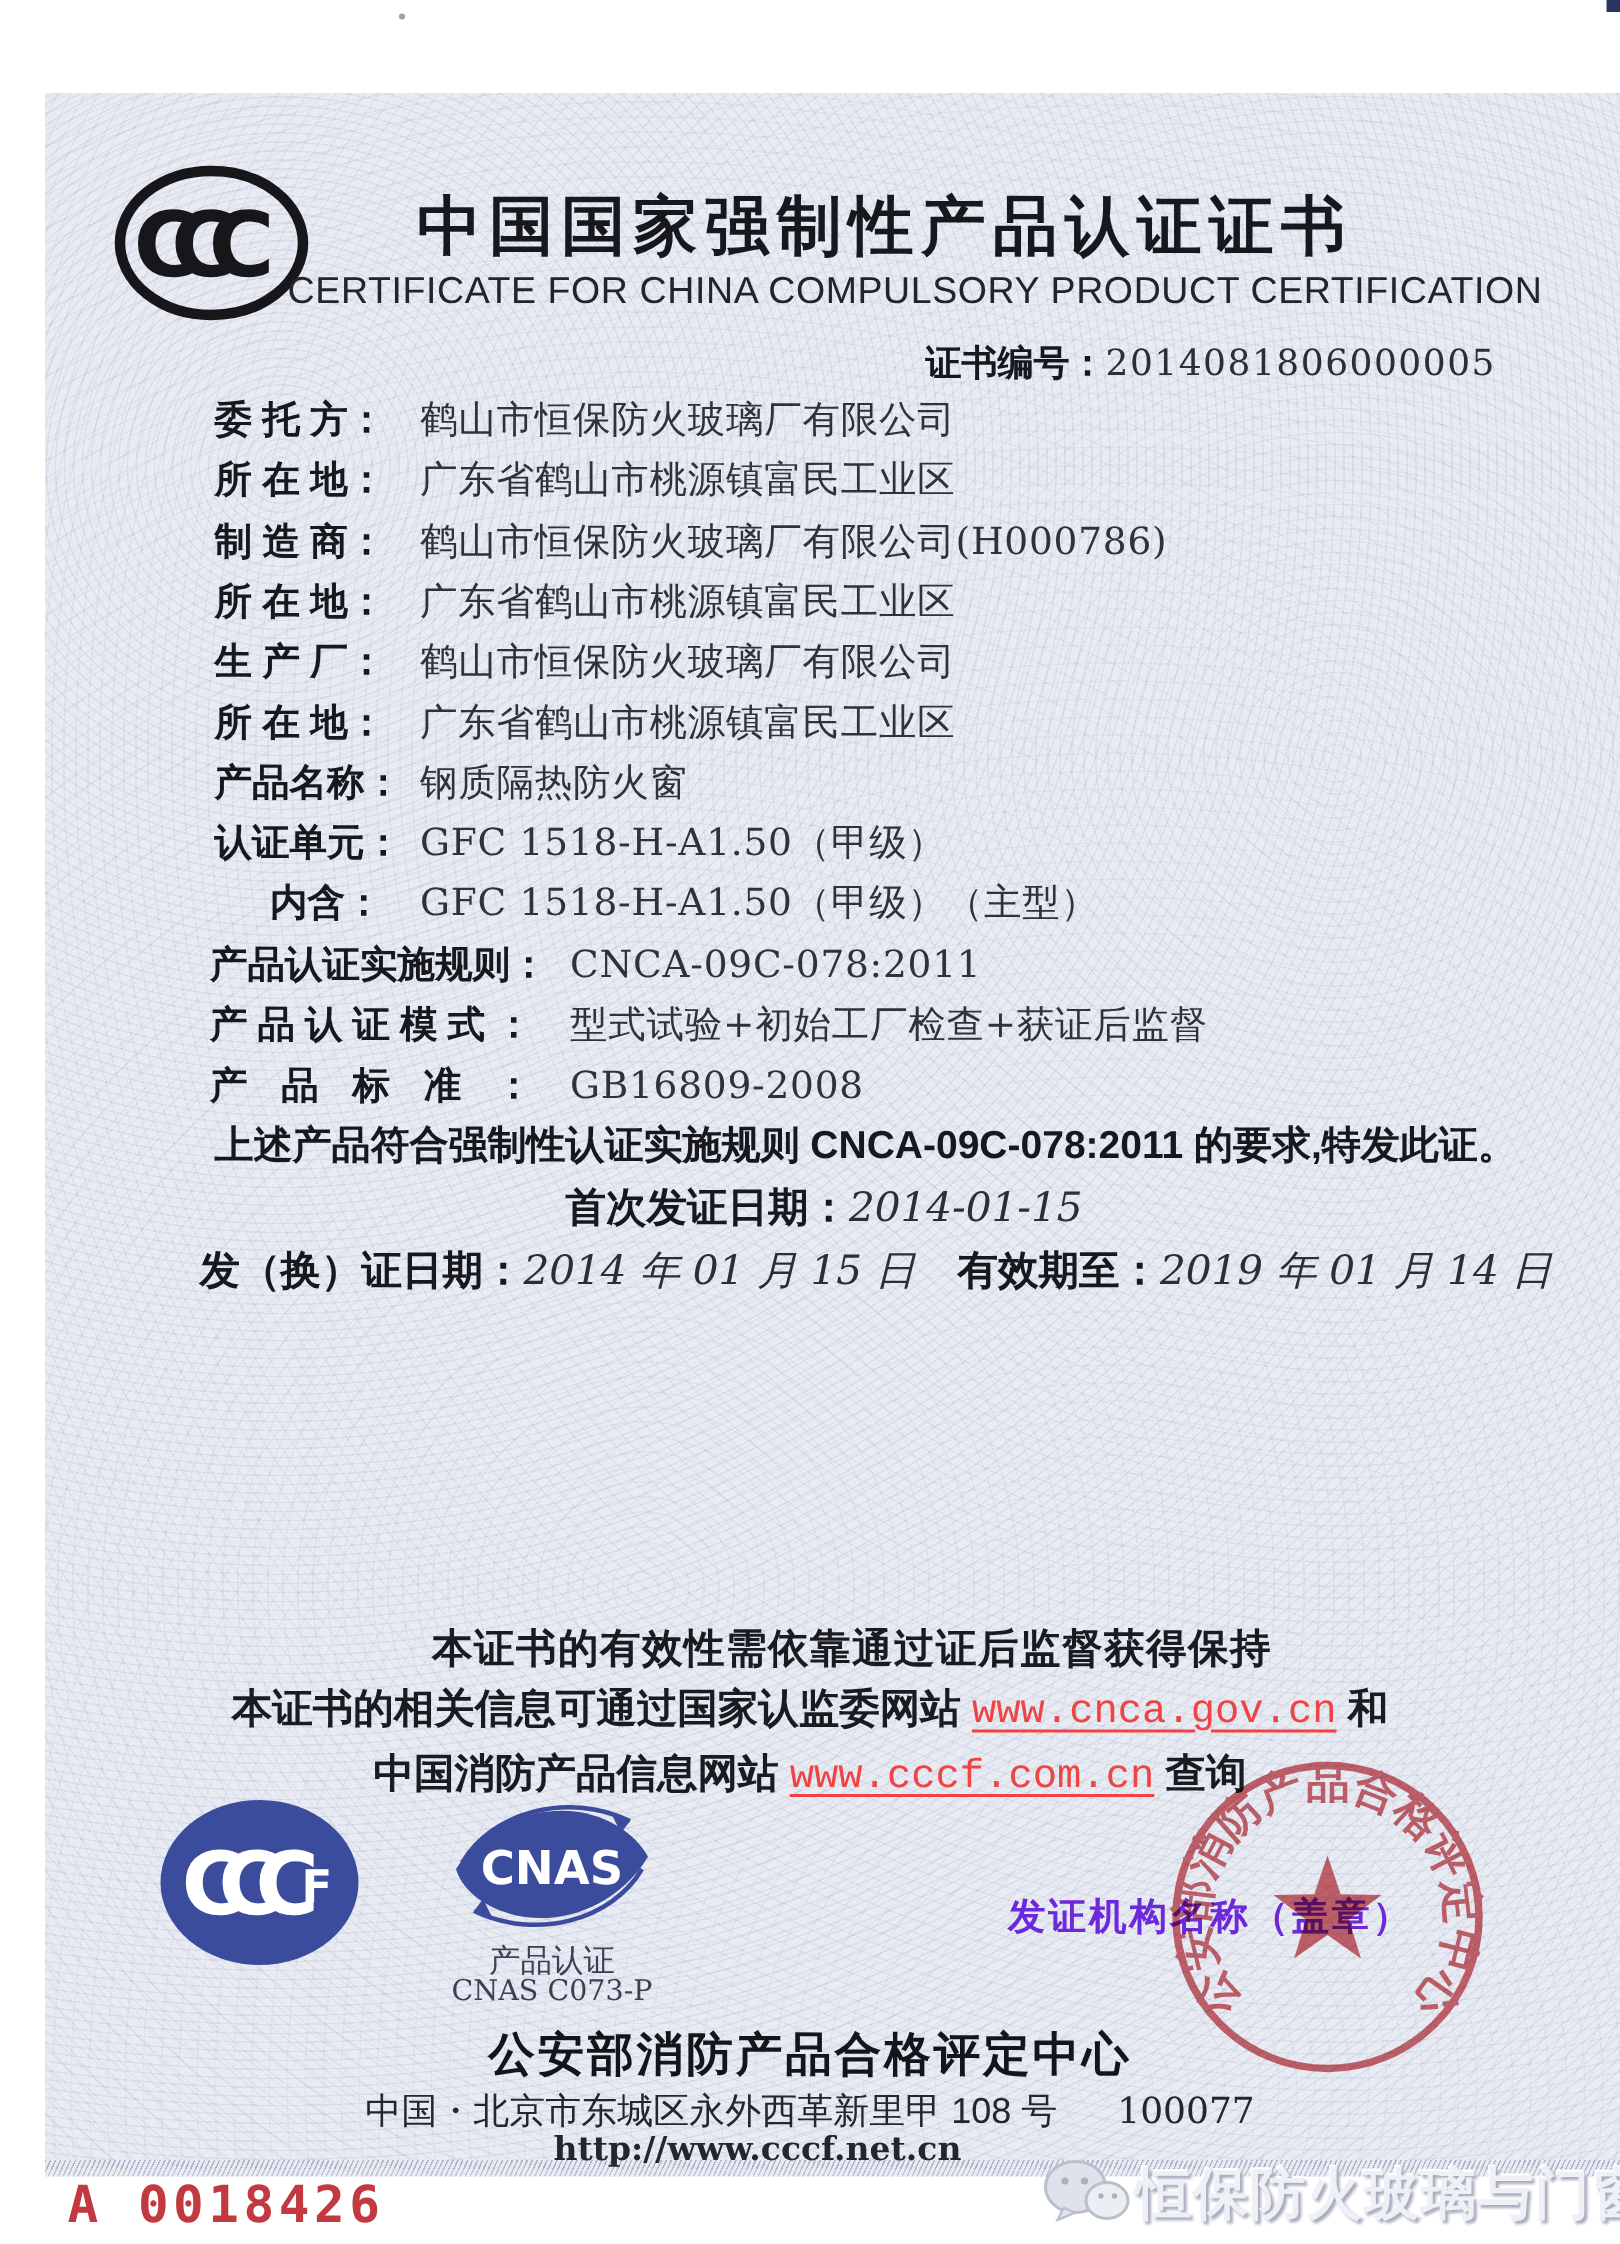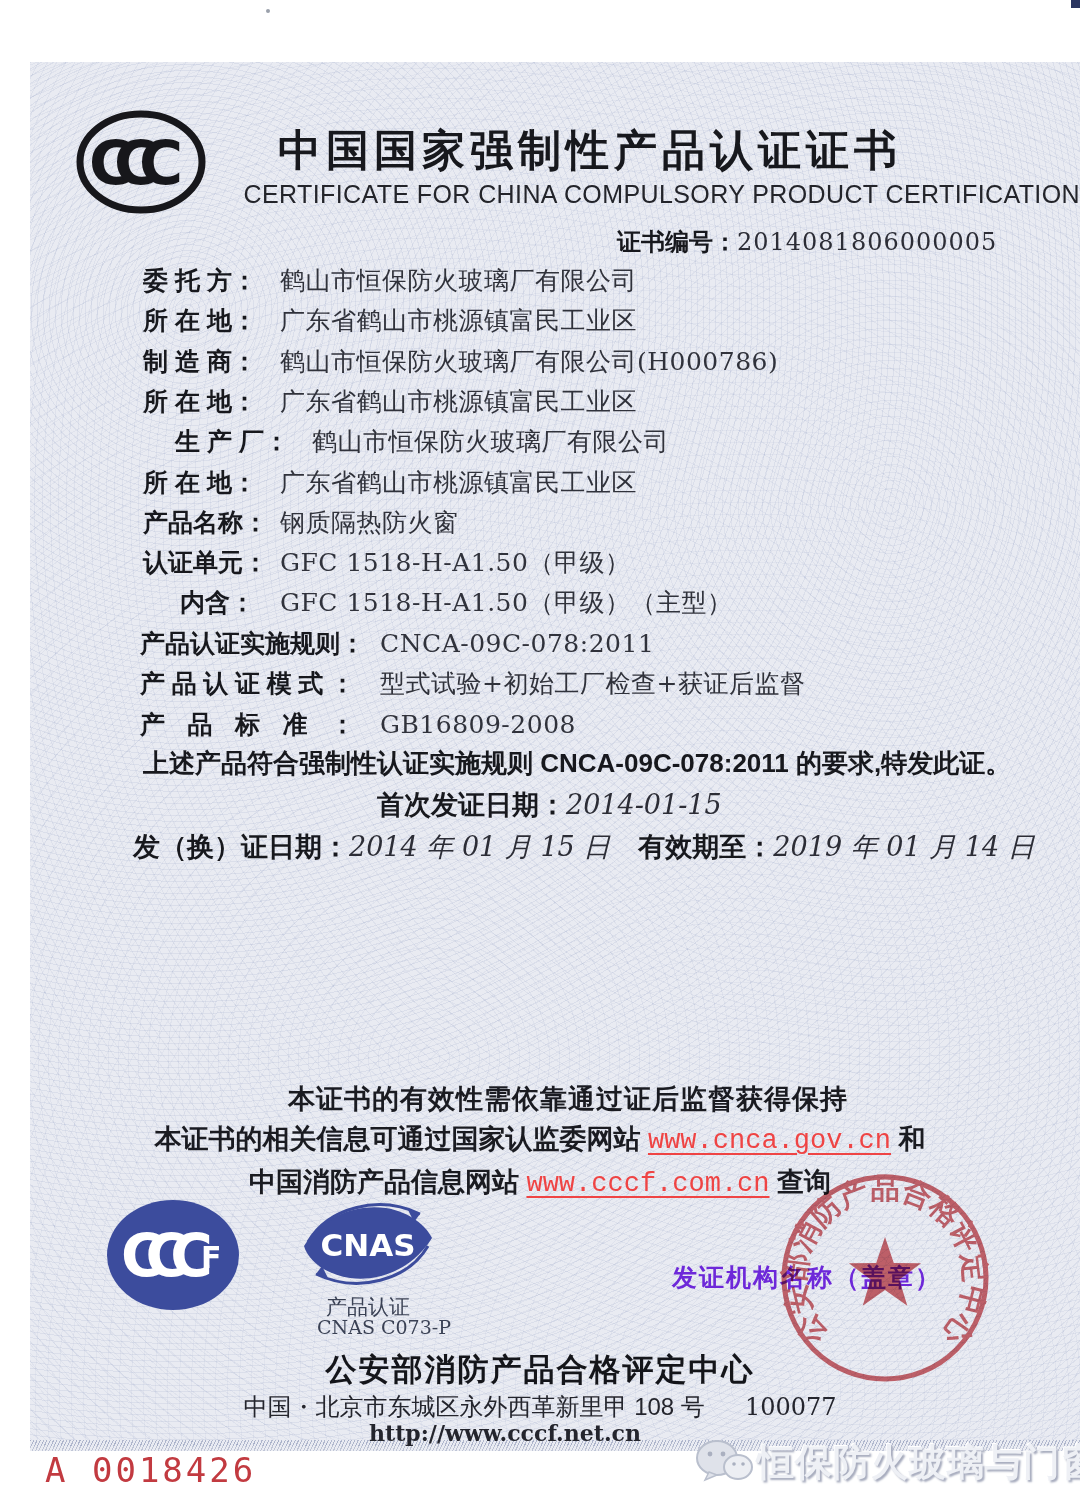--- a/index.html
+++ b/index.html
@@ -23,21 +23,21 @@
   }
   .corner-artifact{position:absolute;right:0;top:0;width:9px;height:8px;background:#2a3560;}
   .dot-artifact{position:absolute;left:266px;top:9px;width:4px;height:4px;background:#9aa0ab;border-radius:50%;}
 
   .abs{position:absolute;}
   .center{left:0;width:1080px;text-align:center;}
 
   
   .title-cn{top:122px;left:100px;width:980px;text-align:center;font-size:43px;font-weight:700;
             color:#17181d;letter-spacing:5px;}
-  .title-en{top:180px;left:140px;width:940px;text-align:right;font-size:25px;color:#23242a;letter-spacing:.4px;}
+  .title-en{top:180px;left:140px;width:940px;text-align:center;font-size:25px;color:#23242a;letter-spacing:.4px;}
   .cert-no{top:226px;left:617px;font-size:24px;}
   .cert-no .lbl{font-weight:700;color:#17181d;}
   .cert-no .val{font-family:"DejaVu Serif", serif;color:#2c2d36;letter-spacing:1px;}
 
   
   .frow{position:absolute;left:143px;white-space:nowrap;font-size:25px;line-height:30px;}
   .flabel{display:inline-block;width:112px;text-align:justify;text-align-last:justify;
           font-weight:700;color:#17181d;vertical-align:top;}
   .frow.wide{left:140px;}
   .frow.wide .flabel{width:215px;}
@@ -56,40 +56,40 @@
   .note1{top:1081px;font-size:27px;font-weight:700;color:#1a1b21;letter-spacing:1px;margin-left:28px;}
   .note2{top:1121px;font-size:27px;font-weight:700;color:#1a1b21;}
   .note3{top:1164px;font-size:27px;font-weight:700;color:#1a1b21;}
   .urltext{font-family:Liberation Mono, monospace;font-weight:400;text-decoration:underline;
            text-underline-offset:5px;color:#ef4444;}
 
   
   .cccf-logo{top:1196px;left:103px;}
   .cnas-logo{top:1198px;left:298px;}
   .cnas-cap1{top:1293px;left:298px;width:140px;text-align:center;font-size:21px;color:#3a4154;}
-  .cnas-cap2{top:1316px;left:304px;width:160px;text-align:center;font-size:19px;color:#3a4154;
+  .cnas-cap2{top:1316px;left:288px;width:160px;text-align:center;font-size:19px;color:#3a4154;
              font-family:"DejaVu Serif", serif;}
 
   
   .stamp-label{top:1261px;left:672px;font-size:25px;font-weight:700;color:#6d28d9;letter-spacing:2px;z-index:1;}
   .seal{top:1163px;left:770px;width:230px;height:230px;opacity:.82;mix-blend-mode:multiply;z-index:2;}
 
   
   .issuer-name{top:1349px;font-size:31px;font-weight:700;color:#14151a;letter-spacing:2px;}
   .issuer-addr{top:1391px;font-size:24px;color:#24252d;}
   .issuer-addr .post{margin-left:40px;font-family:"DejaVu Serif", serif;}
   .issuer-url{top:1420px;left:-35px;width:1080px;text-align:center;font-size:22px;
               font-family:"DejaVu Serif", serif;font-weight:700;color:#24252d;}
 
   
   .wechat-icon{top:1436px;left:693px;}
   .watermark{top:1438px;left:757px;font-size:37px;font-weight:700;color:#eef0f5;
              text-shadow:2px 2px 2px #a6abbd, -1px -1px 0 #ffffff;letter-spacing:1px;white-space:nowrap;}
   .serial{top:1450px;left:45px;font-size:34px;font-family:"DejaVu Sans Mono", monospace;
-          color:#c23a40;letter-spacing:3px;}
+          color:#c23a40;letter-spacing:3px;font-weight:bold;}
 </style>
 </head>
 <body>
 
 <div class="paper"></div>
 <div class="paper-edge"></div>
 <div class="corner-artifact"></div>
 <div class="dot-artifact"></div>
 
 <svg class="abs" style="top:108px;left:75px;" width="132" height="108" viewBox="0 0 132 108">
@@ -101,21 +101,21 @@
 <div class="abs title-en">CERTIFICATE FOR CHINA COMPULSORY PRODUCT CERTIFICATION</div>
 <div class="abs cert-no">
   <span class="lbl">证书编号：</span><span class="val">2014081806000005</span>
 </div>
 
 <div>
     <div class="frow" style="top: 265px;"><span class="flabel">委 托 方：</span><span class="fvalue">鹤山市恒保防火玻璃厂有限公司</span></div>
     <div class="frow" style="top: 305.3px;"><span class="flabel">所 在 地：</span><span class="fvalue">广东省鹤山市桃源镇富民工业区</span></div>
     <div class="frow" style="top: 345.6px;"><span class="flabel">制 造 商：</span><span class="fvalue">鹤山市恒保防火玻璃厂有限公司(H000786)</span></div>
     <div class="frow" style="top: 385.9px;"><span class="flabel">所 在 地：</span><span class="fvalue">广东省鹤山市桃源镇富民工业区</span></div>
-    <div class="frow" style="top: 426.2px; margin-left: 32px;"><span class="flabel">生 产 厂：</span><span class="fvalue">鹤山市恒保防火玻璃厂有限公司</span></div>
+    <div class="frow" style="top: 426.2px;"><span class="flabel">生 产 厂：</span><span class="fvalue">鹤山市恒保防火玻璃厂有限公司</span></div>
     <div class="frow" style="top: 466.5px;"><span class="flabel">所 在 地：</span><span class="fvalue">广东省鹤山市桃源镇富民工业区</span></div>
     <div class="frow" style="top: 506.8px;"><span class="flabel">产品名称：</span><span class="fvalue">钢质隔热防火窗</span></div>
     <div class="frow" style="top: 547.1px;"><span class="flabel">认证单元：</span><span class="fvalue">GFC 1518-H-A1.50（甲级）</span></div>
     <div class="frow indent" style="top: 587.4px;"><span class="flabel">内含：</span><span class="fvalue">GFC 1518-H-A1.50（甲级）（主型）</span></div>
     <div class="frow wide" style="top: 628px;"><span class="flabel">产品认证实施规则：</span><span class="fvalue">CNCA-09C-078:2011</span></div>
     <div class="frow wide" style="top: 668.3px;"><span class="flabel">产品认证模式：</span><span class="fvalue">型式试验+初始工厂检查+获证后监督</span></div>
     <div class="frow wide" style="top: 708.6px;"><span class="flabel">产品标准：</span><span class="fvalue">GB16809-2008</span></div>
   </div>
 
 <div class="abs statement">上述产品符合强制性认证实施规则 CNCA-09C-078:2011 的要求,特发此证。</div>

